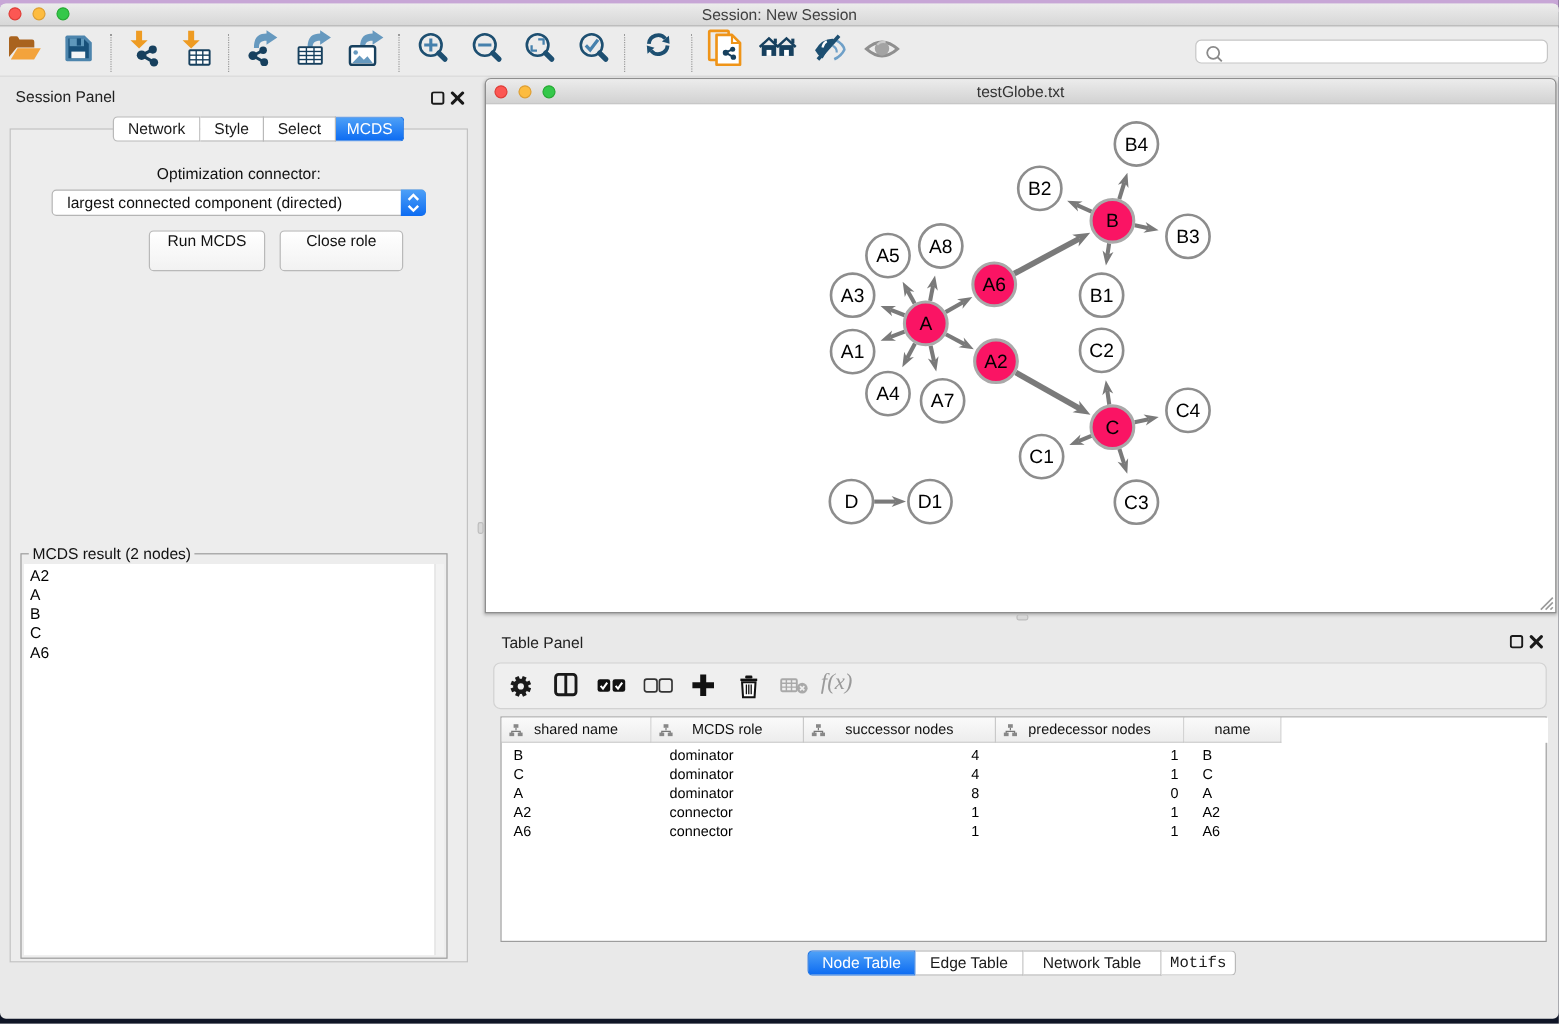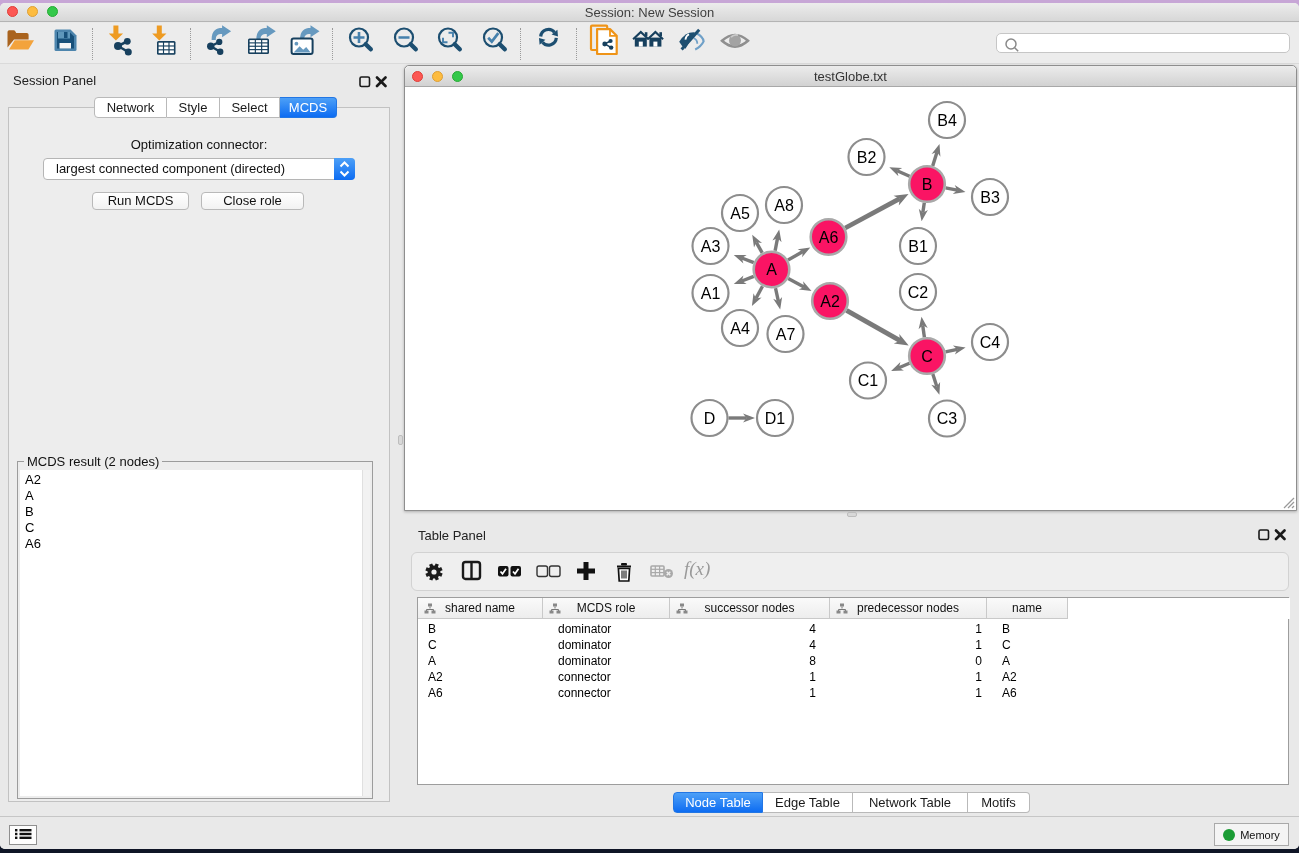--- a/index.html
+++ b/index.html
@@ -24,21 +24,21 @@
 #cp-title { position:absolute; left:13px; top:70px; font-size:13px; color:#222; }
 #cp-body { position:absolute; left:8px; top:104px; width:382px; height:695px; background:#ededed; border:1px solid #c2c2c2; }
 #cp-tabs { position:absolute; left:78px; top:94px; height:21px; display:flex;padding-left:16px; }
 .seg { height:21px; line-height:20px; text-align:center; font-size:13px; color:#1a1a1a; background:#fff; border:1px solid #b9b9b9; border-left:none; }
 .seg.first { border-left:1px solid #b9b9b9; border-radius:4px 0 0 4px; }
 .seg.last { border-radius:0 4px 4px 0; }
 .seg.sel { background:linear-gradient(#4da0f7,#0d6cf2); color:#fff; border-color:#2276e4; }
 #opt-label { position:absolute; left:9px; top:134px; width:380px; text-align:center; font-size:13px; color:#111; }
 #combo { position:absolute; left:43px; top:155px; width:312px; height:22px; background:#fff; border:1px solid #b5b5b5; border-radius:4px; font-size:13px; line-height:20px; padding-left:12px; color:#111; }
 #combo .spin { position:absolute; right:-1px; top:-1px; width:21px; height:22px; border-radius:0 4px 4px 0; background:linear-gradient(#4da0f7,#0d6cf2); }
-.btn { position:absolute; height:18px; background:linear-gradient(#ffffff,#f2f2f2); border:1px solid #b9b9b9; border-radius:4px; font-size:13px; line-height:16px; text-align:center; color:#111; }
+.btn { position:absolute; height:34px; background:linear-gradient(#ffffff,#f2f2f2); border:1px solid #b9b9b9; border-radius:4px; font-size:13px; line-height:16px; text-align:center; color:#111;margin-left:32px; }
 #fieldset { position:absolute; left:17px; top:458px; width:356px; height:338px; border:1px solid #9c9c9c; }
 #fieldset .legend { position:absolute; left:6px; top:-8px; background:#ededed; padding:0 3px; font-size:13px; color:#111; }
 #mcds-list { position:absolute; left:2px; top:8px; width:350px; height:326px; background:#fff; font-size:13px; line-height:16px; padding:2px 0 0 5px; color:#000; }
 #mcds-scroll { position:absolute; right:2px; top:8px; width:8px; height:326px; background:#f2f2f2; border-left:1px solid #e0e0e0; }
 
 #netwin { position:absolute; left:404px; top:62px; width:893px; height:446px; background:#fff; border:1px solid #8e8e8e; border-radius:5px 5px 0 0; box-shadow:0 1px 3px rgba(0,0,0,.25); }
 #nettitle { position:absolute; left:0; top:0; width:100%; height:21px; background:linear-gradient(#ececec,#d2d2d2); border-bottom:1px solid #a8a8a8; border-radius:5px 5px 0 0; }
 #nettitle .title { position:absolute; left:0; right:0; top:3px; text-align:center; font-size:13px; color:#333; }
 #nettitle .t1 { left:7px; top:4.5px; background:#fc5753; border:1px solid #df3e38; }
 #nettitle .t2 { left:27px; top:4.5px; background:#fdbc40; border:1px solid #de9f34; }
@@ -486,29 +486,16 @@
       <div class="trow" style="left:10px; top:87px;">A6</div>
       <div class="trow" style="left:140px; top:87px;">connector</div>
       <div class="trow" style="left:252px; top:87px; width:146px; text-align:right;">1</div>
       <div class="trow" style="left:412px; top:87px; width:152px; text-align:right;">1</div>
       <div class="trow" style="left:584px; top:87px;">A6</div>
   </div>
   <div id="bottabs">
     <div class="seg first sel" style="width:90px;">Node Table</div>
     <div class="seg" style="width:90px;">Edge Table</div>
     <div class="seg" style="width:115px;">Network Table</div>
-    <div class="seg last" style="width:62px;">Motifs</div>
-  </div>
-
-  <div id="statusbar">
-    <div id="listbtn"><svg width="27" height="15" viewBox="0 0 27 15">
-          <g fill="#111">
-            <rect x="5" y="3" width="2.4" height="2.4"></rect>
-            <rect x="9.5" y="3" width="12" height="2.4"></rect>
-            <rect x="5" y="6.8" width="2.4" height="2.4"></rect>
-            <rect x="9.5" y="6.8" width="12" height="2.4"></rect>
-            <rect x="5" y="10.6" width="2.4" height="2.4"></rect>
-            <rect x="9.5" y="10.6" width="12" height="2.4"></rect>
-          </g>
-        </svg></div>
-    <div id="membtn"><span class="dot"></span>Memory</div>
-  </div>
+    <div class="seg last" style="width:62px;font-family:Liberation Mono, monospace;">Motifs</div>
+  </div>
+
 </div>
 
 </body></html>

